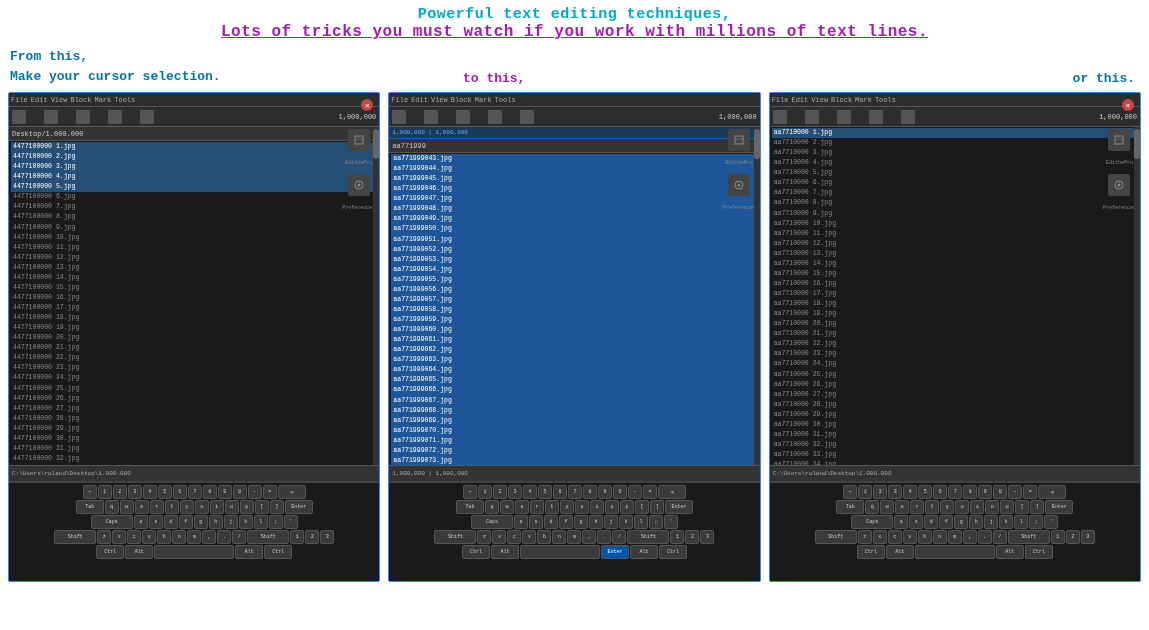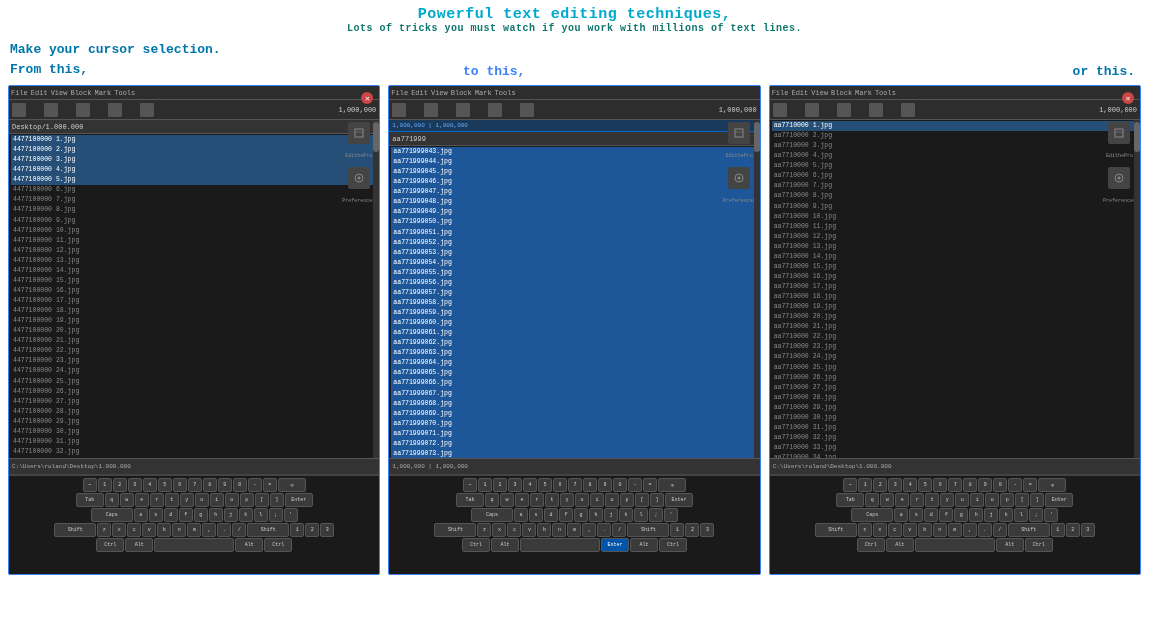--- a/index.html
+++ b/index.html
@@ -18,43 +18,44 @@
     }
 
     .title-line {
       color: #00aacc;
       font-size: 15px;
       font-weight: bold;
       letter-spacing: 0.5px;
     }
 
     .subtitle-line {
-      color: #0f766e;
-      font-size: 10px;
+      color: #a21caf;
+      font-size: 16px;
       font-weight: bold;
       letter-spacing: 0.5px;
+      text-decoration: underline;
     }
 
     .labels-row {
       display: flex;
       justify-content: space-between;
       padding: 6px 10px 4px 10px;
       align-items: flex-end;
     }
 
     .label-left {
       font-size: 13px;
       color: #0077aa;
       font-weight: bold;
       line-height: 1.5;
     }
 
     .label-center {
       font-size: 13px;
-      color: #3b82f6;
+      color: #a21caf;
       font-weight: bold;
       text-align: center;
       flex: 1;
       margin-left: 60px;
       font-family: Liberation Mono, monospace;
     }
 
     .label-right {
       font-size: 13px;
       color: #0077aa;
@@ -272,22 +273,22 @@
 </head>
 <body>
 
 <div class="header-text">
   <div class="title-line">Powerful text editing techniques,</div>
   <div class="subtitle-line">Lots of tricks you must watch if you work with millions of text lines.</div>
 </div>
 
 <div class="labels-row">
   <div>
+    <div class="label-left">From this,</div>
     <div class="label-left">Make your cursor selection.</div>
-    <div class="label-left">From this,</div>
   </div>
   <div class="label-center">to this,</div>
   <div class="label-right">or this.</div>
 </div>
 
 <div class="screenshots-row">
 
   <div class="screenshot-container">
 
     <div class="menu-bar">

